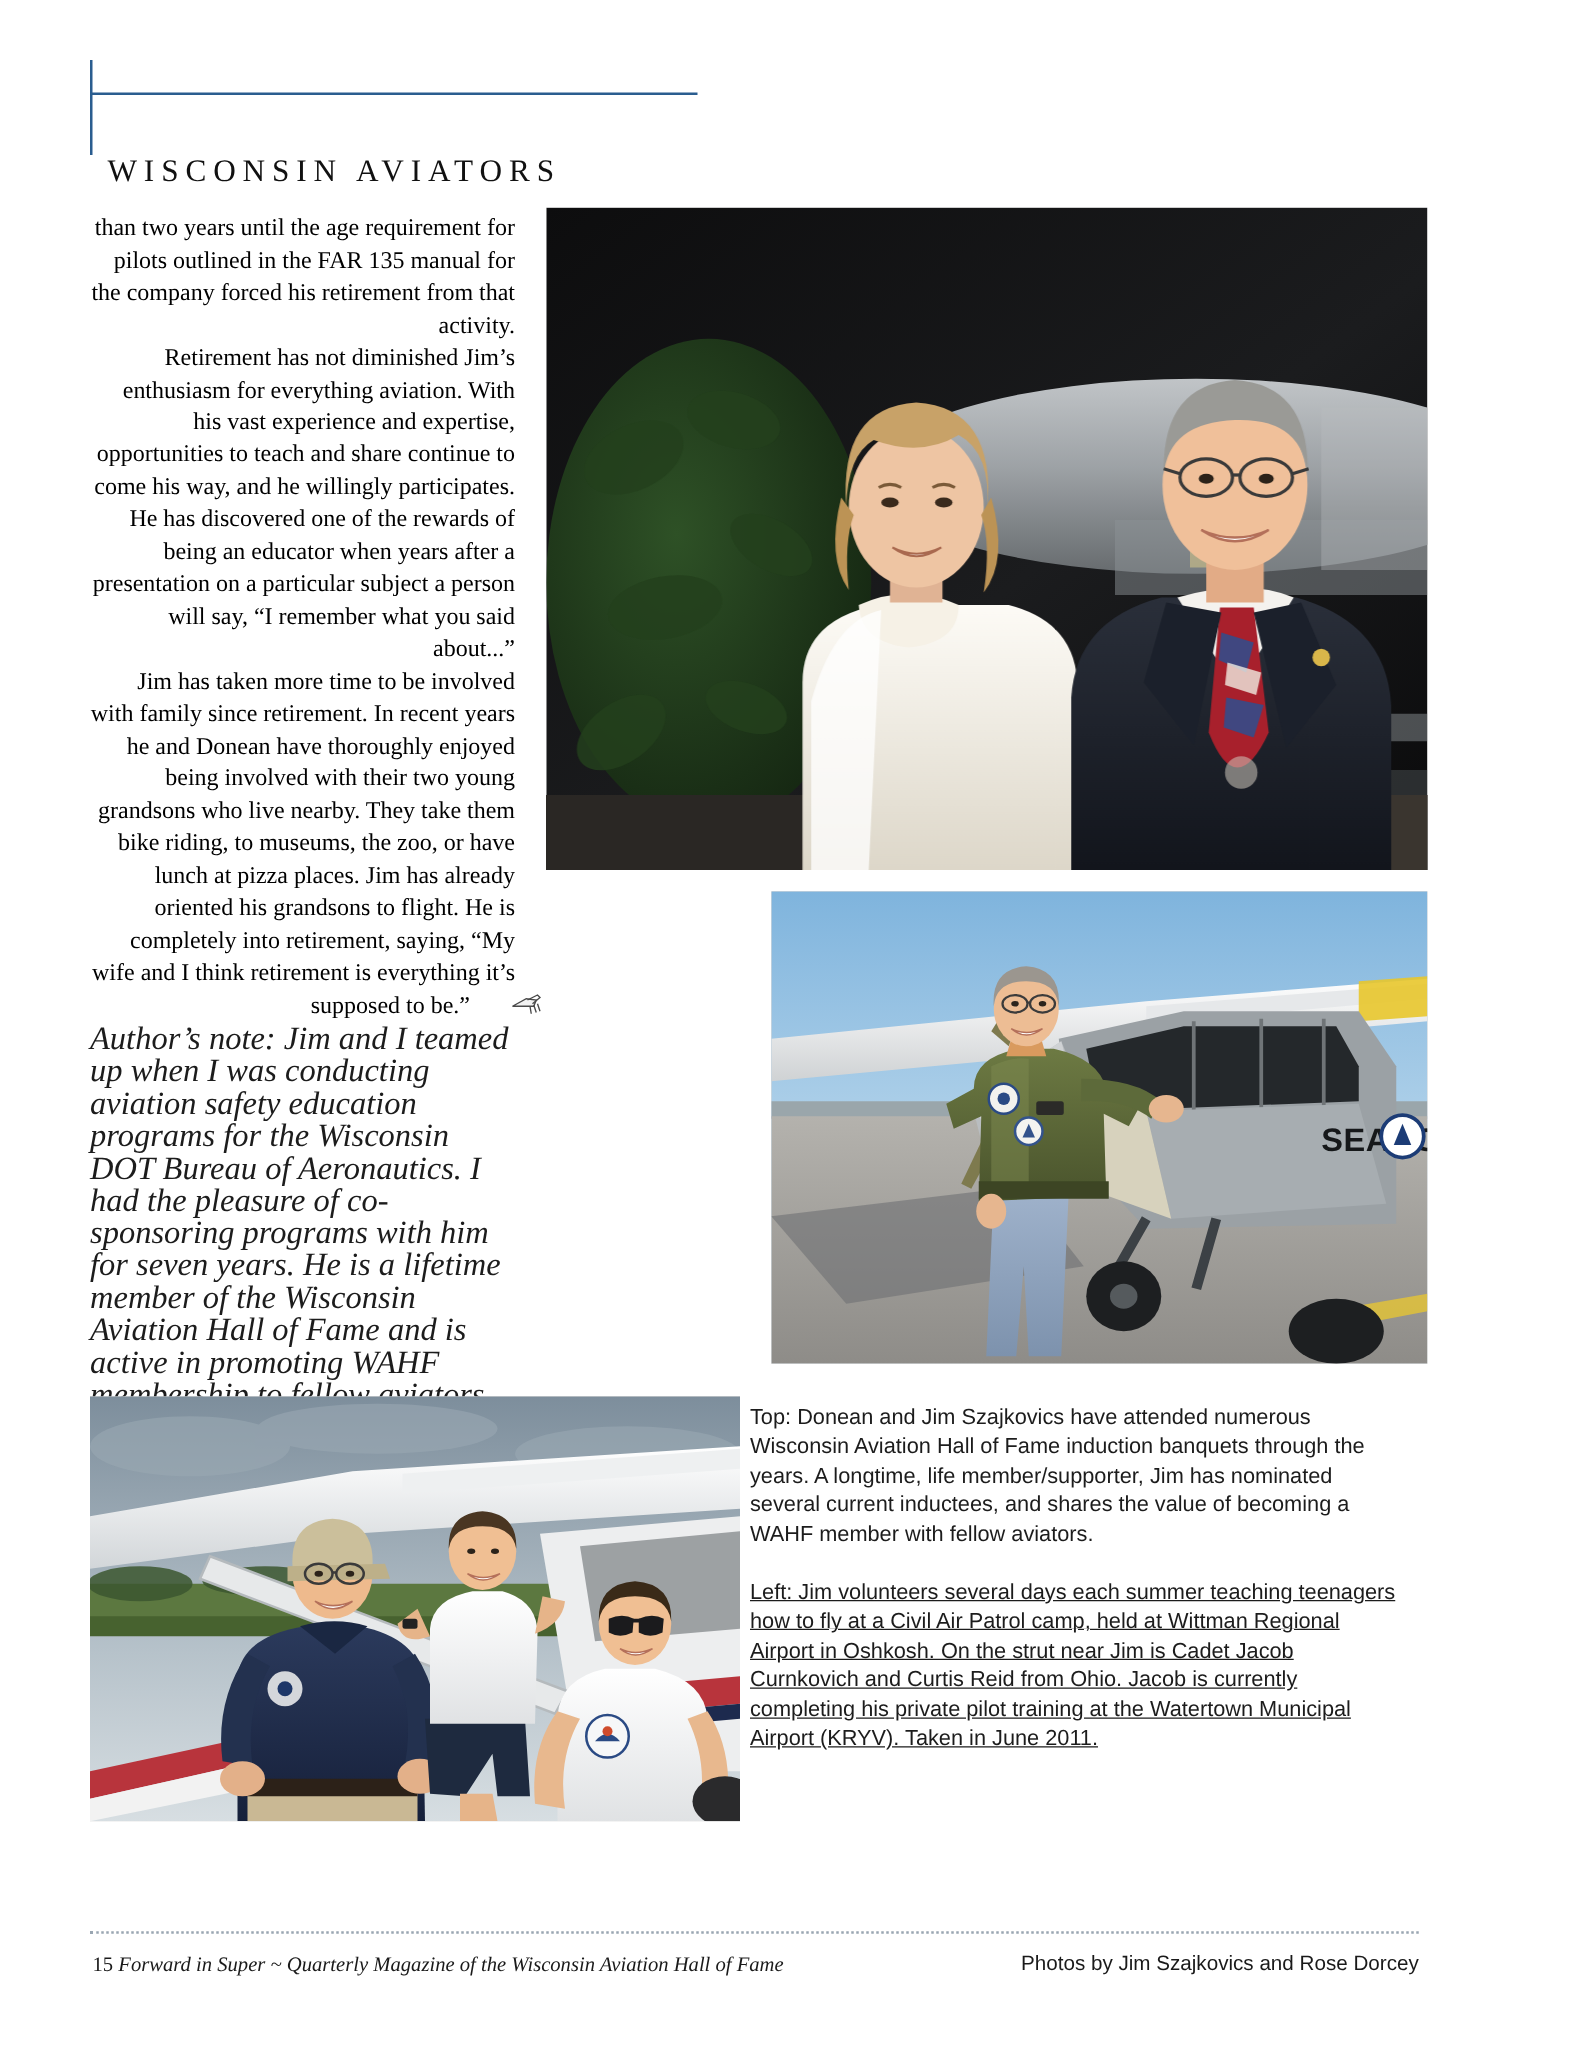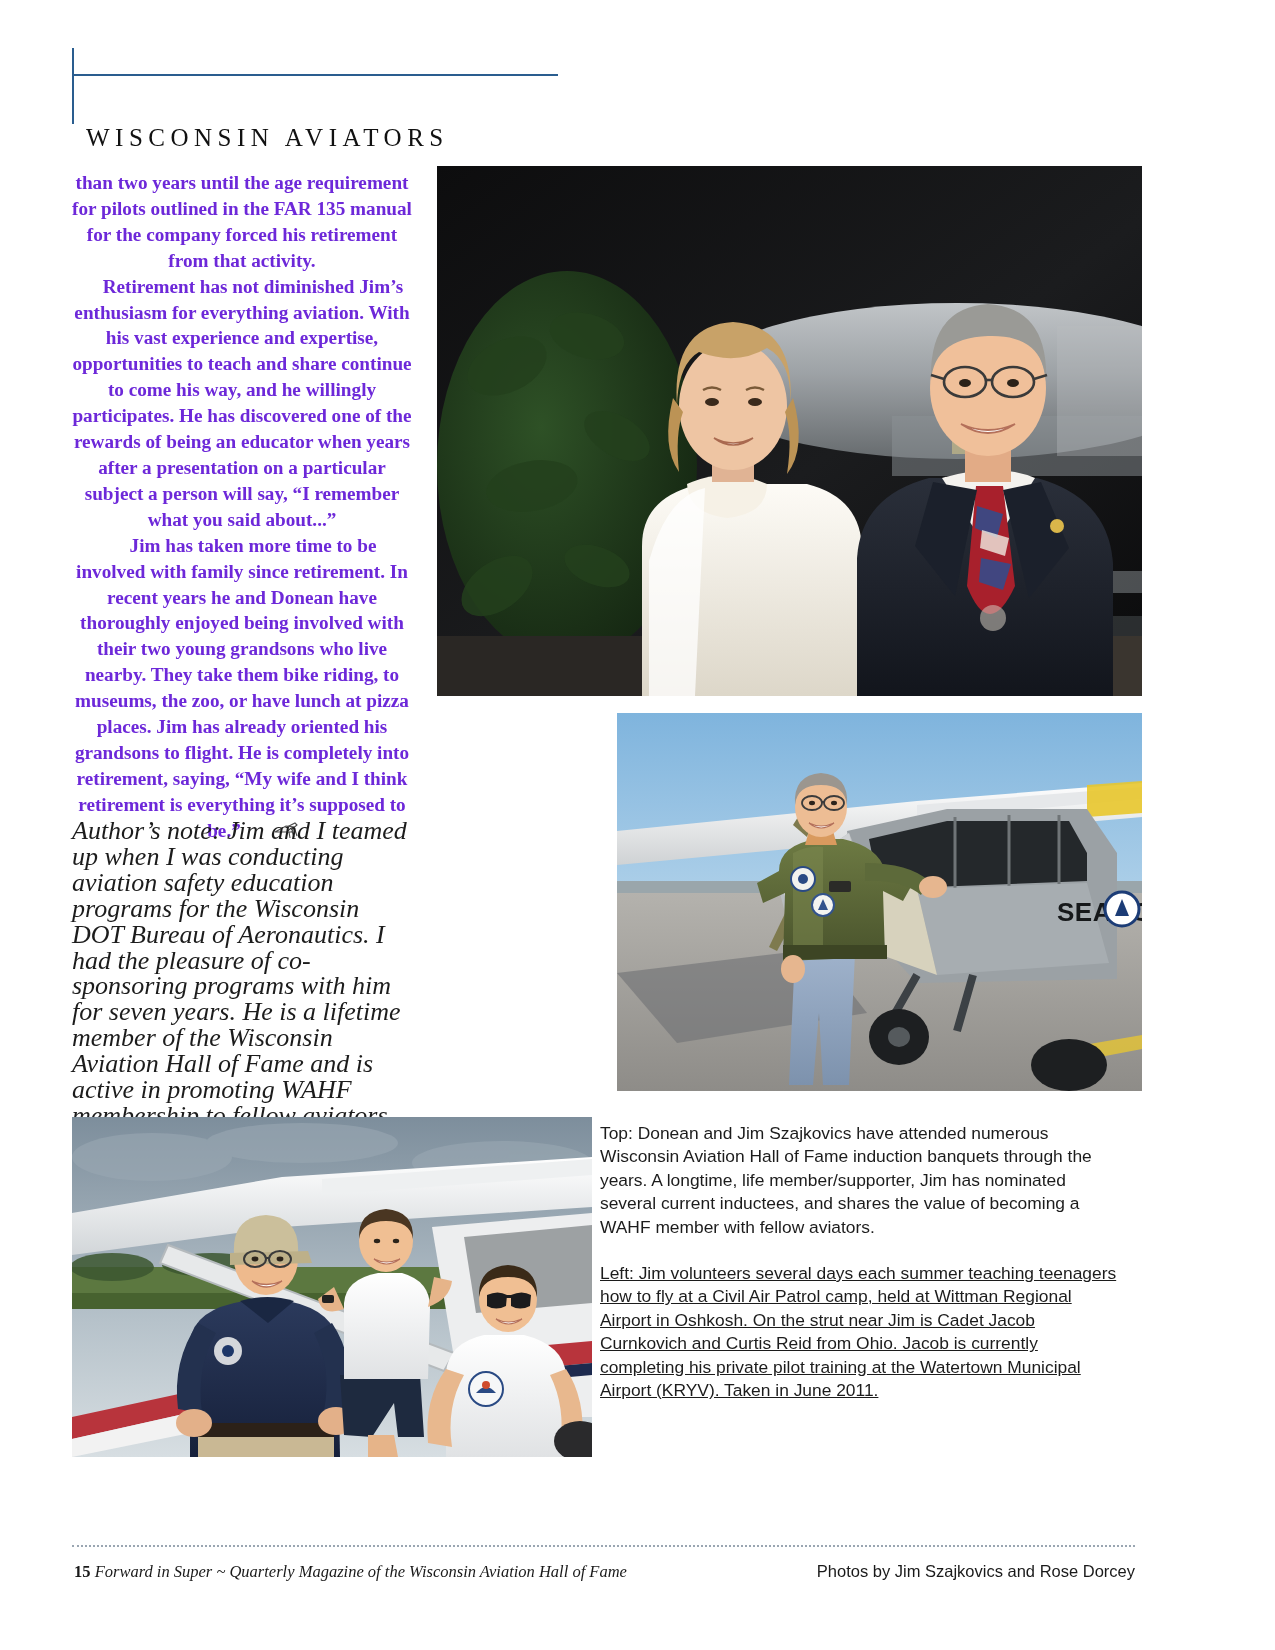--- a/index.html
+++ b/index.html
@@ -56,23 +56,22 @@
   #left-column {
     position: absolute;
     left: 72px;
     top: 170px;
     width: 340px;
   }
   #body-text {
     font-family: "Liberation Serif", serif;
     font-size: 19.2px;
     line-height: 25.9px;
-    color: #6d28d9;
-    text-align: center;
-    font-weight: bold;
+    color: #000000;
+    text-align: right;
   }
   #body-text p {
     margin: 0;
   }
   #body-text p.indented {
     text-indent: 22px;
   }
   .endmark {
     display: inline-block;
     vertical-align: -4px;
@@ -138,21 +137,21 @@
   }
   #footer .footer-left {
     position: absolute;
     left: 2px;
     top: 17px;
     font-family: "Liberation Serif", serif;
     font-size: 16.5px;
     white-space: nowrap;
   }
   #footer .footer-left .pagenum {
-    font-weight: bold;
+    font-weight: normal;
     font-style: normal;
     margin-top: 28px;
   }
   #footer .footer-left .pubtext {
     font-style: italic;
   }
   #footer .footer-right {
     position: absolute;
     right: 0;
     top: 17px;

